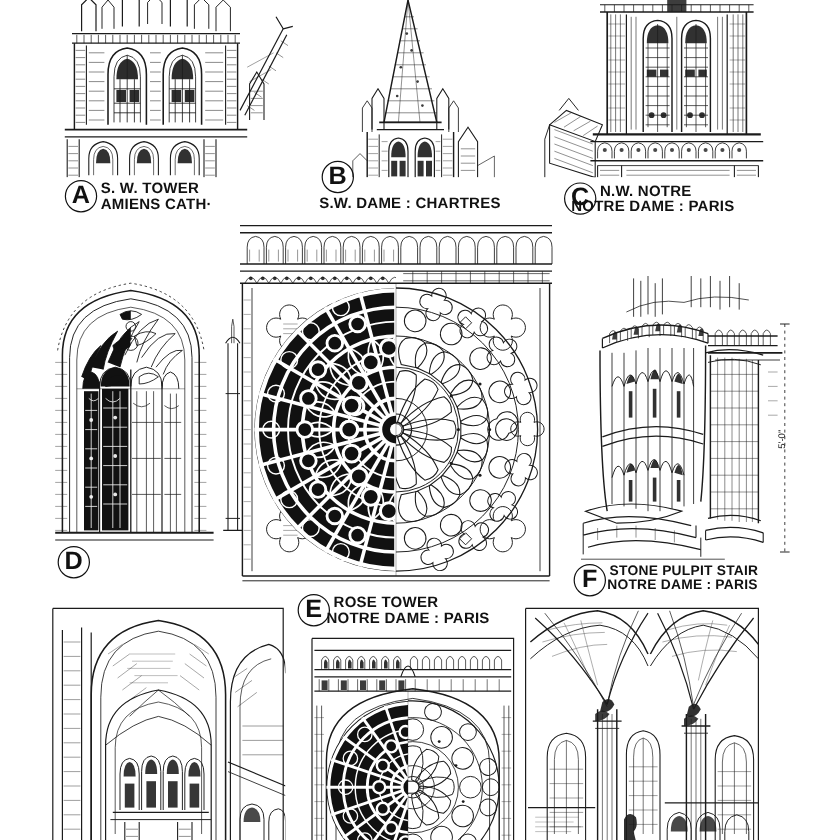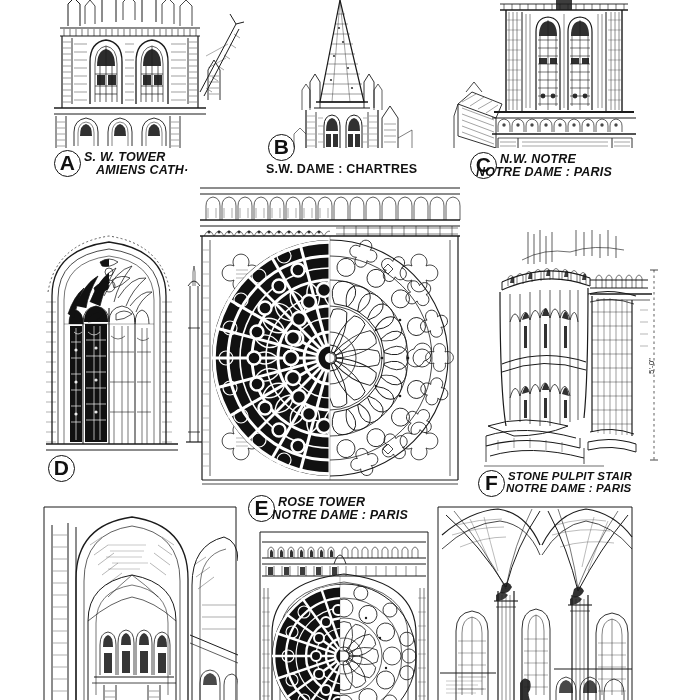--- a/index.html
+++ b/index.html
@@ -15,21 +15,21 @@
   .fig{position:absolute;overflow:hidden;}
   .fig svg{display:block;width:100%;height:100%;}
 
   
   .caption{
     position:absolute;color:#111;
     font-family:"Liberation Sans",sans-serif;
     letter-spacing:.2px;line-height:1.02;
     white-space:nowrap;
   }
-  .cap-rows{display:inline-block;vertical-align:top;font-style:italic;}
+  .cap-rows{display:inline-block;vertical-align:top;}
   .cap-line{display:block;font-weight:700;}
   .cap-l1{font-size:12.5px;}
   .cap-l2{font-size:12.5px;}
   .keyletter{
     display:inline-block;vertical-align:top;
     font-size:21px;font-weight:700;line-height:23px;
     text-align:center;color:#111;
   }
   .keycircle{
     width:25px;height:25px;border:1.6px solid #111;border-radius:50%;
@@ -297,21 +297,21 @@
         <path d="M14 96 L22 86 L30 96" stroke-width="0.8"></path>
       </g>
     </svg>
   </div>
 
   <div class="caption" style="left:54px;top:150px;">
     <div class="cap-flexrow">
       <div class="keyletter keycircle">A</div>
       <div class="cap-rows cap-stack">
         <span class="cap-line cap-l1">S. W. TOWER</span>
-        <span class="cap-line cap-l2" style="margin-left:12px;">AMIENS CATH·</span>
+        <span class="cap-line cap-l2" style="">AMIENS CATH·</span>
       </div>
     </div>
   </div>
 
   <div class="caption" style="left:268px;top:134px;">
     <div class="cap-flexrow">
       <div class="keyletter keycircle">B</div>
     </div>
     <span class="cap-line cap-l1" style="display:block;margin-top:2px;margin-left:-2px;">S.W. DAME : CHARTRES</span>
   </div>

